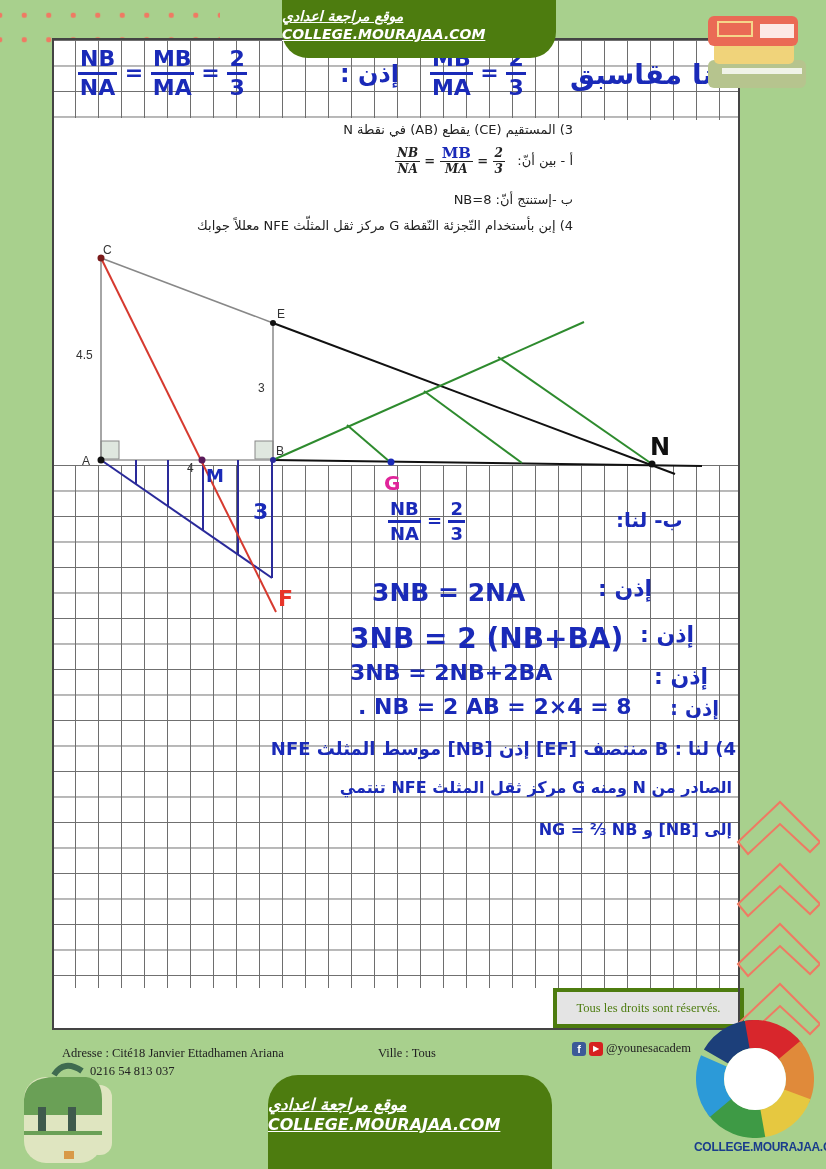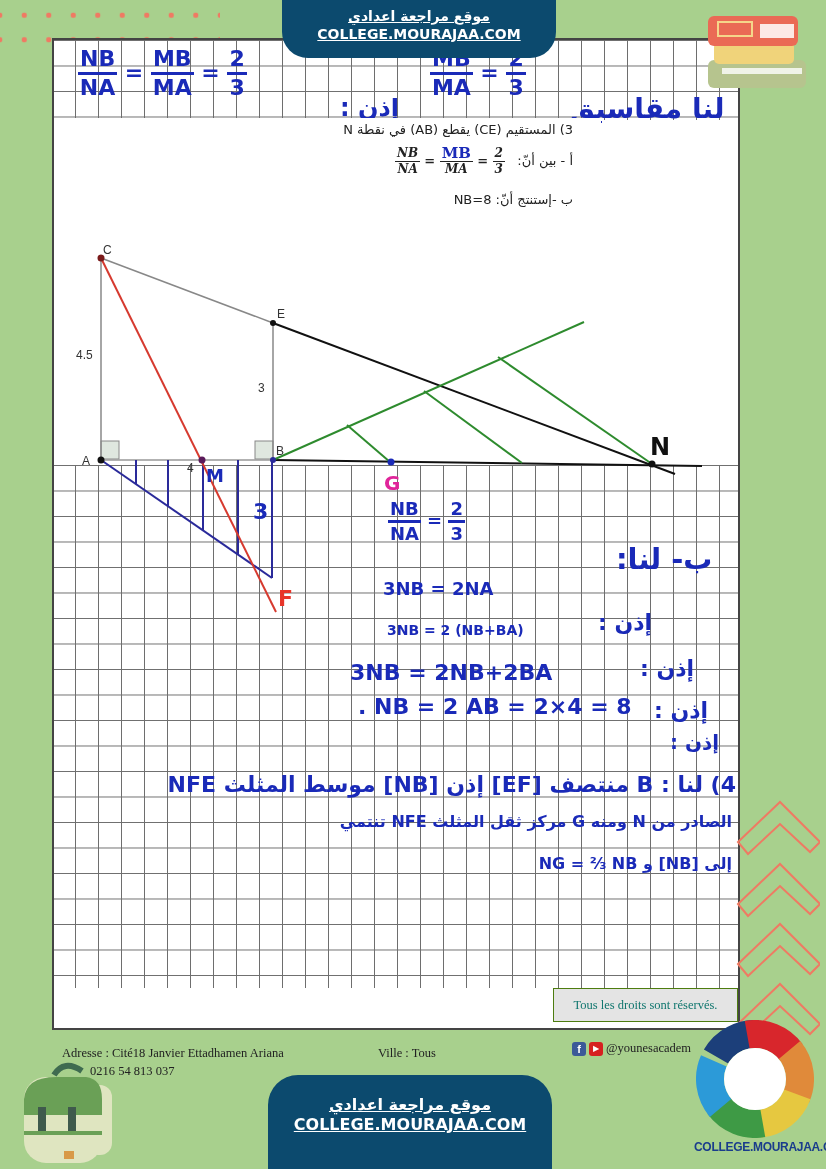--- a/index.html
+++ b/index.html
@@ -15,26 +15,26 @@
   .grid-top{top:40px;height:80px;}
   .grid-bot{top:465px;height:523px;}
   .problem{position:absolute;left:52px;top:118px;width:549px;height:130px;background:#fff;}
   .ptext{position:absolute;right:10px;direction:rtl;font-size:13px;color:#222;white-space:nowrap;}
   .frac{display:inline-flex;flex-direction:column;align-items:center;vertical-align:middle;font-weight:bold;font-style:italic;font-family:"DejaVu Serif",serif;font-size:12px;line-height:15px;}
   .frac .num{border-bottom:1.5px solid #222;padding:0 2px;}
   .hw{position:absolute;color:#1a2ab8;font-family:"DejaVu Sans",sans-serif;font-weight:bold;white-space:nowrap;}
   .hw-frac{display:inline-flex;flex-direction:column;align-items:center;vertical-align:middle;line-height:1;}
   .hw-frac .n{border-bottom:3px solid #1a2ab8;padding:0 2px 2px;}
   .hw-frac .d{padding-top:2px;}
-  .rtl{direction:rtl;margin-top:34px;}
-  .banner{position:absolute;background:#0c4a6e;color:#fff;text-align:center;font-weight:bold;text-decoration:underline;line-height:1.25;}
+  .rtl{direction:rtl;}
+  .banner{position:absolute;background:#4d7c0f;color:#fff;font-weight:bold;text-decoration:underline;line-height:1.25;font-style:italic;}
   .banner-top{left:282px;top:0;width:274px;height:58px;border-radius:0 0 26px 26px;font-size:14px;padding-top:8px;box-sizing:border-box;}
   .banner-bot{left:268px;top:1075px;width:284px;height:94px;border-radius:30px 30px 0 0;font-size:16px;padding-top:20px;box-sizing:border-box;}
   .footer-line{position:absolute;font-family:"Liberation Serif",serif;font-size:12.5px;color:#222;}
-  .rights{position:absolute;left:553px;top:988px;width:183px;height:32px;background:#e4e4e4;border:1px solid #4d7c0f;font-family:"Liberation Serif",serif;font-size:12.5px;color:#0f766e;display:flex;align-items:center;justify-content:center;}
+  .rights{position:absolute;left:553px;top:988px;width:183px;height:32px;background:#e4e4e4;border:4px solid #4d7c0f;font-family:"Liberation Serif",serif;font-size:12.5px;color:#4d7c0f;display:flex;align-items:center;justify-content:center;}
   .chev{position:absolute;left:736px;width:84px;height:70px;}
   .brand{position:absolute;left:694px;top:1140px;width:128px;text-align:center;font-family:"Liberation Sans",sans-serif;font-weight:bold;font-size:12px;color:#1a3c8c;letter-spacing:-.3px;}
 </style>
 </head>
 <body>
 
 <div class="dots"></div>
 
 <div class="sheet"></div>
 <div class="grid grid-top"></div>
@@ -87,20 +87,21 @@
       <b> = </b>
       <span class="frac">
           <span class="num">2</span>
           <span>3</span>
         </span>
     </span>
   </div>
   <div class="ptext" style="top:74px;right:28px;">
     <span>ب -إستنتج أنّ:</span>&nbsp;<span style="direction:ltr;margin-top:12px;">NB=8</span>
   </div>
+  <div class="ptext" style="top:100px;right:28px;">4)  إبن بأستخدام التّجزئة النّقطة G مركز ثقل المثلّث NFE معللاً جوابك</div>
 </div>
 
 <svg style="position:absolute;left:0;top:0;" width="826" height="1169">
   <g fill="none">
     <rect x="101" y="441" width="18" height="18" fill="#dfe7df" stroke="#888"></rect>
     <rect x="255" y="441" width="18" height="18" fill="#dfe7df" stroke="#888"></rect>
     <line x1="101" y1="258" x2="101" y2="460" stroke="#888" stroke-width="1.5"></line>
     <line x1="273" y1="323" x2="273" y2="460" stroke="#888" stroke-width="1.5"></line>
     <line x1="101" y1="258" x2="273" y2="323" stroke="#888" stroke-width="1.5"></line>
     <line x1="101" y1="460" x2="273" y2="460" stroke="#999" stroke-width="1.5"></line>
@@ -153,35 +154,35 @@
   <span class="hw-frac">
       <span class="n">NB</span>
       <span class="d">NA</span>
     </span>
   <span> = </span>
   <span class="hw-frac">
       <span class="n">2</span>
       <span class="d">3</span>
     </span>
 </div>
-<div class="hw rtl" style="left:616px;top:508px;font-size:29px;">ب- لنا:</div>
-
-<div class="hw" style="left:383px;top:578px;font-size:18px;">3NB = 2NA</div>
+<div class="hw rtl" style="left:616px;top:508px;font-size:20px;">ب- لنا:</div>
+
+<div class="hw" style="left:372px;top:578px;font-size:25px;">3NB = 2NA</div>
 <div class="hw rtl" style="left:598px;top:576px;font-size:22px;">إذن :</div>
 
-<div class="hw" style="left:350px;top:622px;font-size:14px;margin-left:37px;">3NB = 2 (NB+BA)</div>
+<div class="hw" style="left:350px;top:622px;font-size:28px;">3NB = 2 (NB+BA)</div>
 <div class="hw rtl" style="left:640px;top:622px;font-size:22px;">إذن :</div>
 
 <div class="hw" style="left:350px;top:660px;font-size:22px;">3NB = 2NB+2BA</div>
 <div class="hw rtl" style="left:654px;top:664px;font-size:22px;">إذن :</div>
 
 <div class="hw" style="left:358px;top:694px;font-size:22px;">. NB = 2 AB = 2×4 = 8</div>
 <div class="hw rtl" style="left:670px;top:696px;font-size:20px;">إذن :</div>
 
-<div class="hw rtl" style="right:90px;top:738px;font-size:22px;">4) لنا : B منتصف [EF] إذن [NB] موسط المثلث NFE</div>
+<div class="hw rtl" style="right:90px;top:738px;font-size:18px;">4) لنا : B منتصف [EF] إذن [NB] موسط المثلث NFE</div>
 <div class="hw rtl" style="right:94px;top:778px;font-size:16px;">الصادر من N ومنه G مركز ثقل المثلث NFE تنتمي</div>
 <div class="hw rtl" style="right:94px;top:820px;font-size:16px;">إلى [NB] و NG = ⅔ NB</div>
 
 <div class="rights">Tous les droits sont réservés.</div>
 <div class="sheet-frame"></div>
 
 <div class="footer-line" style="left:62px;top:1046px;">Adresse : Cité18 Janvier Ettadhamen Ariana</div>
 <div class="footer-line" style="left:90px;top:1064px;">0216 54 813 037</div>
 <div class="footer-line" style="left:378px;top:1046px;">Ville : Tous</div>
 <div class="footer-line" style="left:572px;top:1041px;display:flex;align-items:center;gap:3px;">

